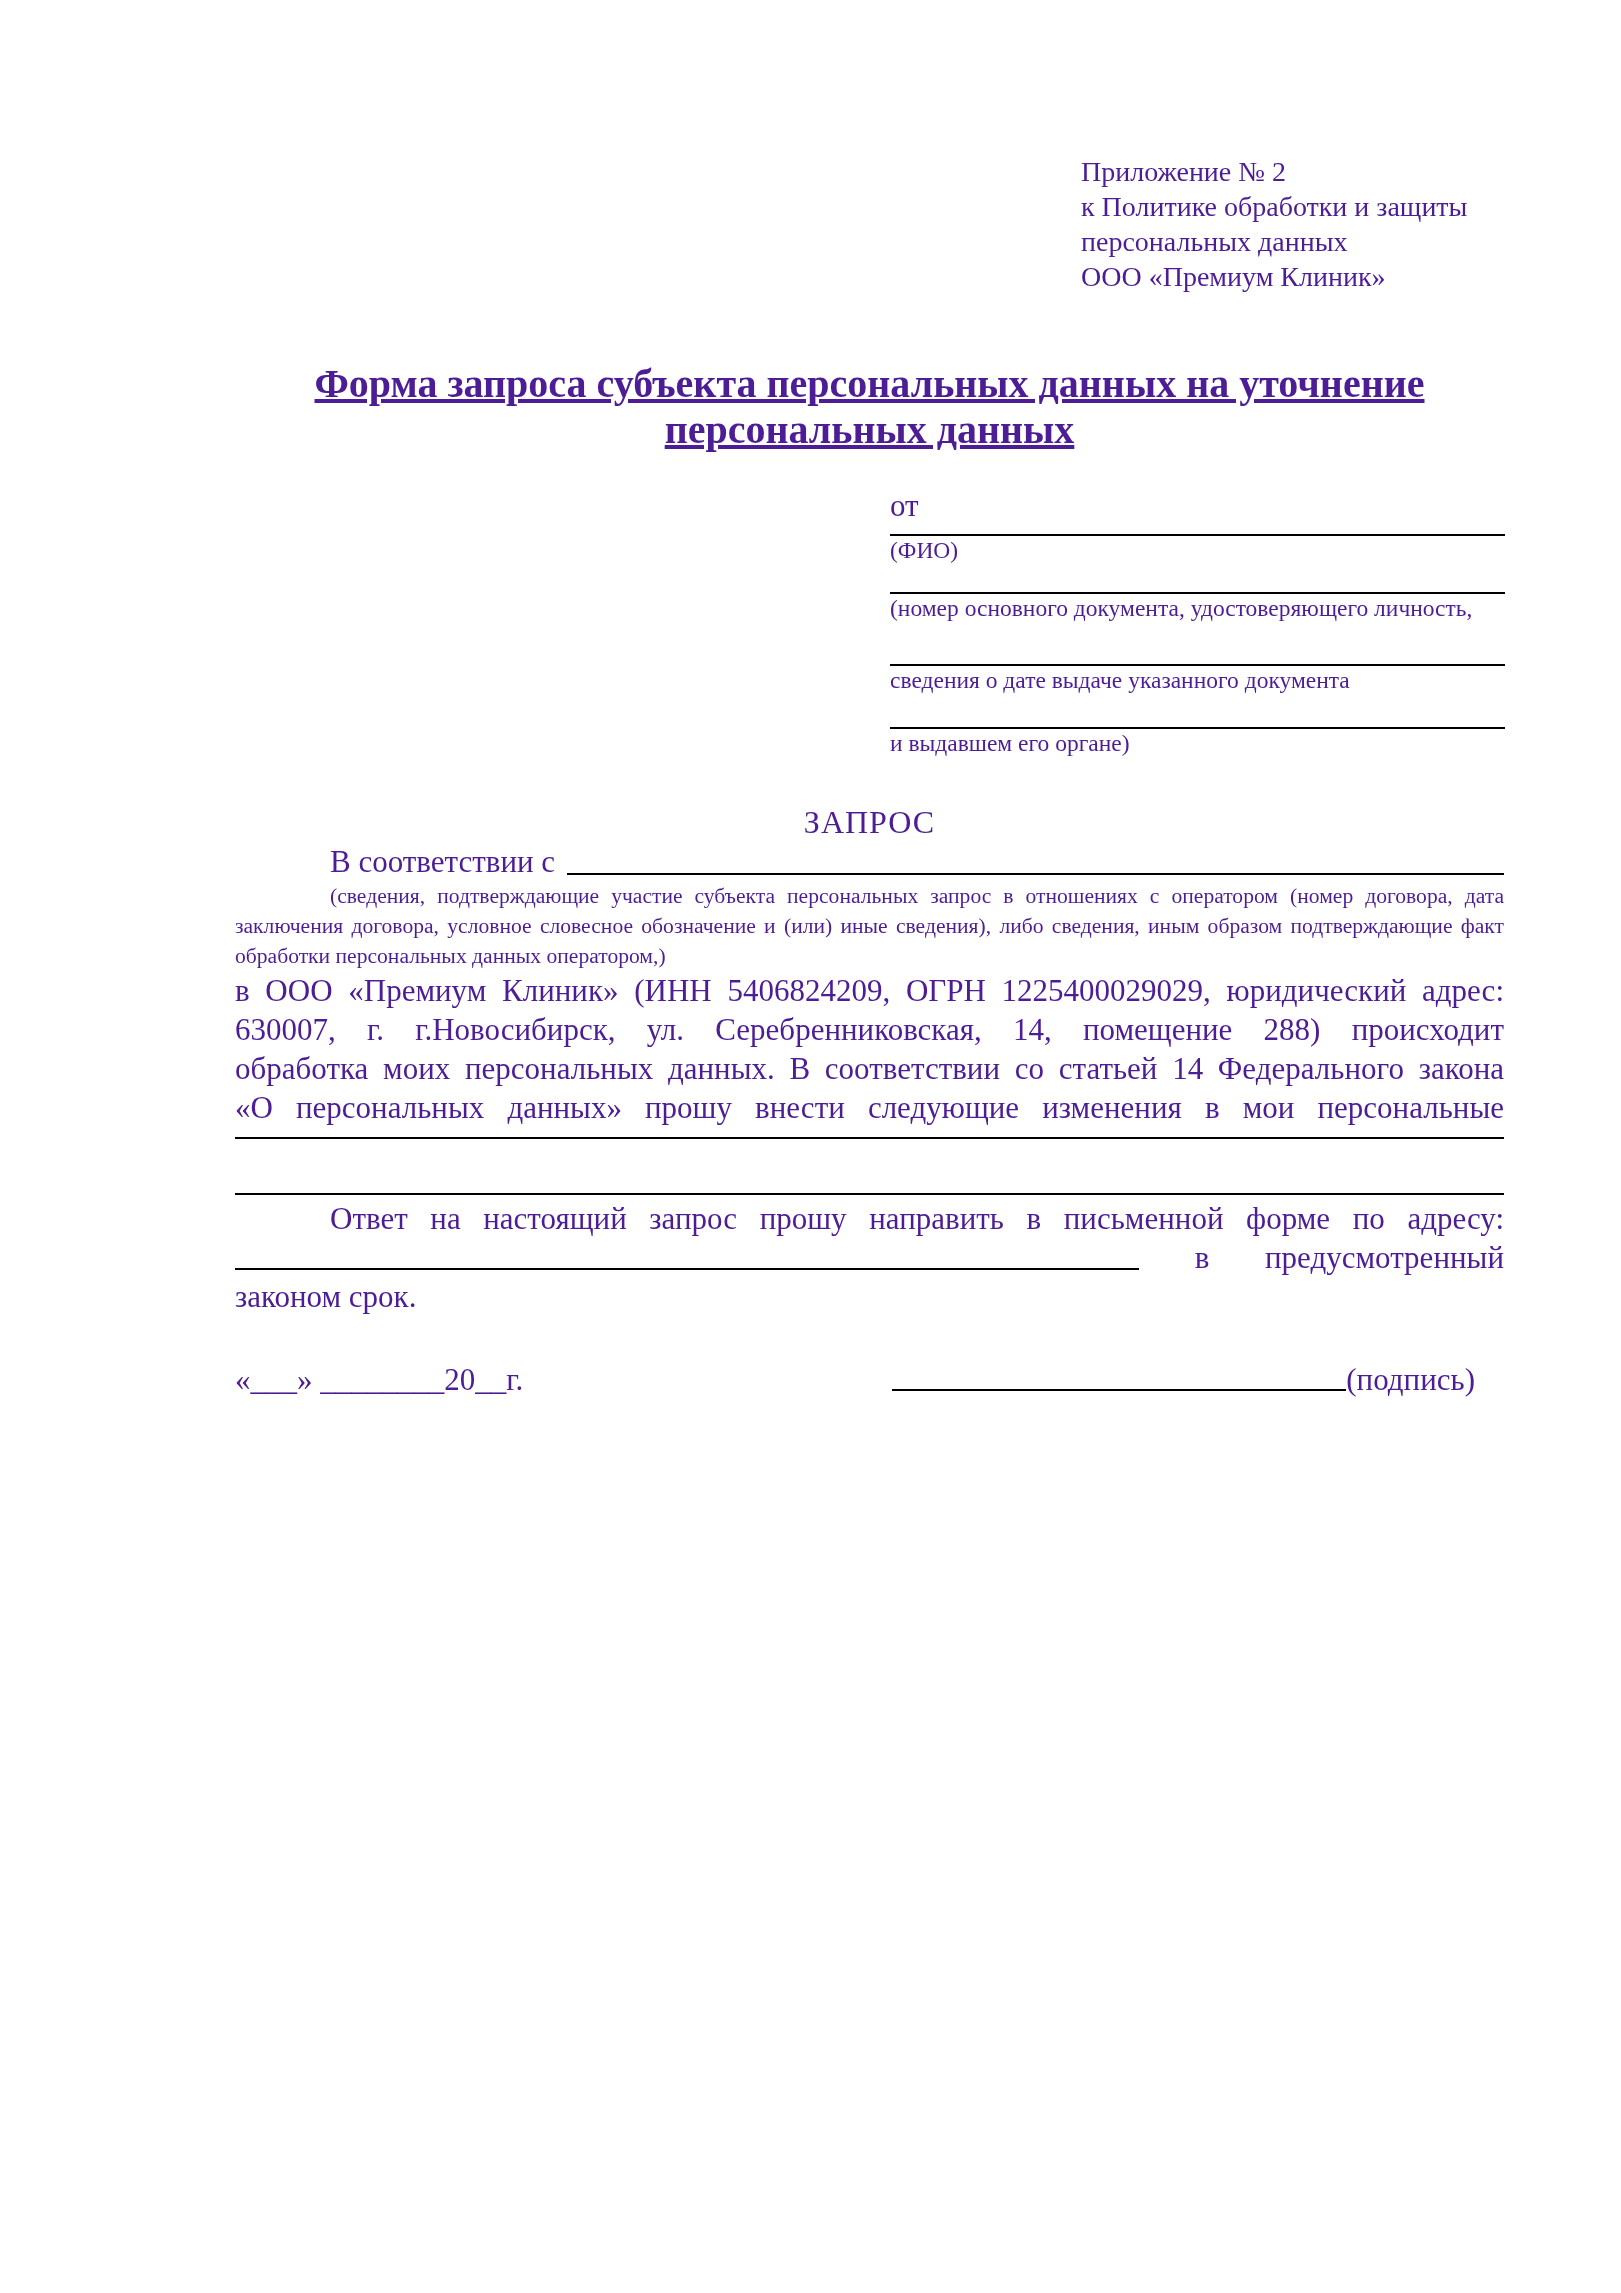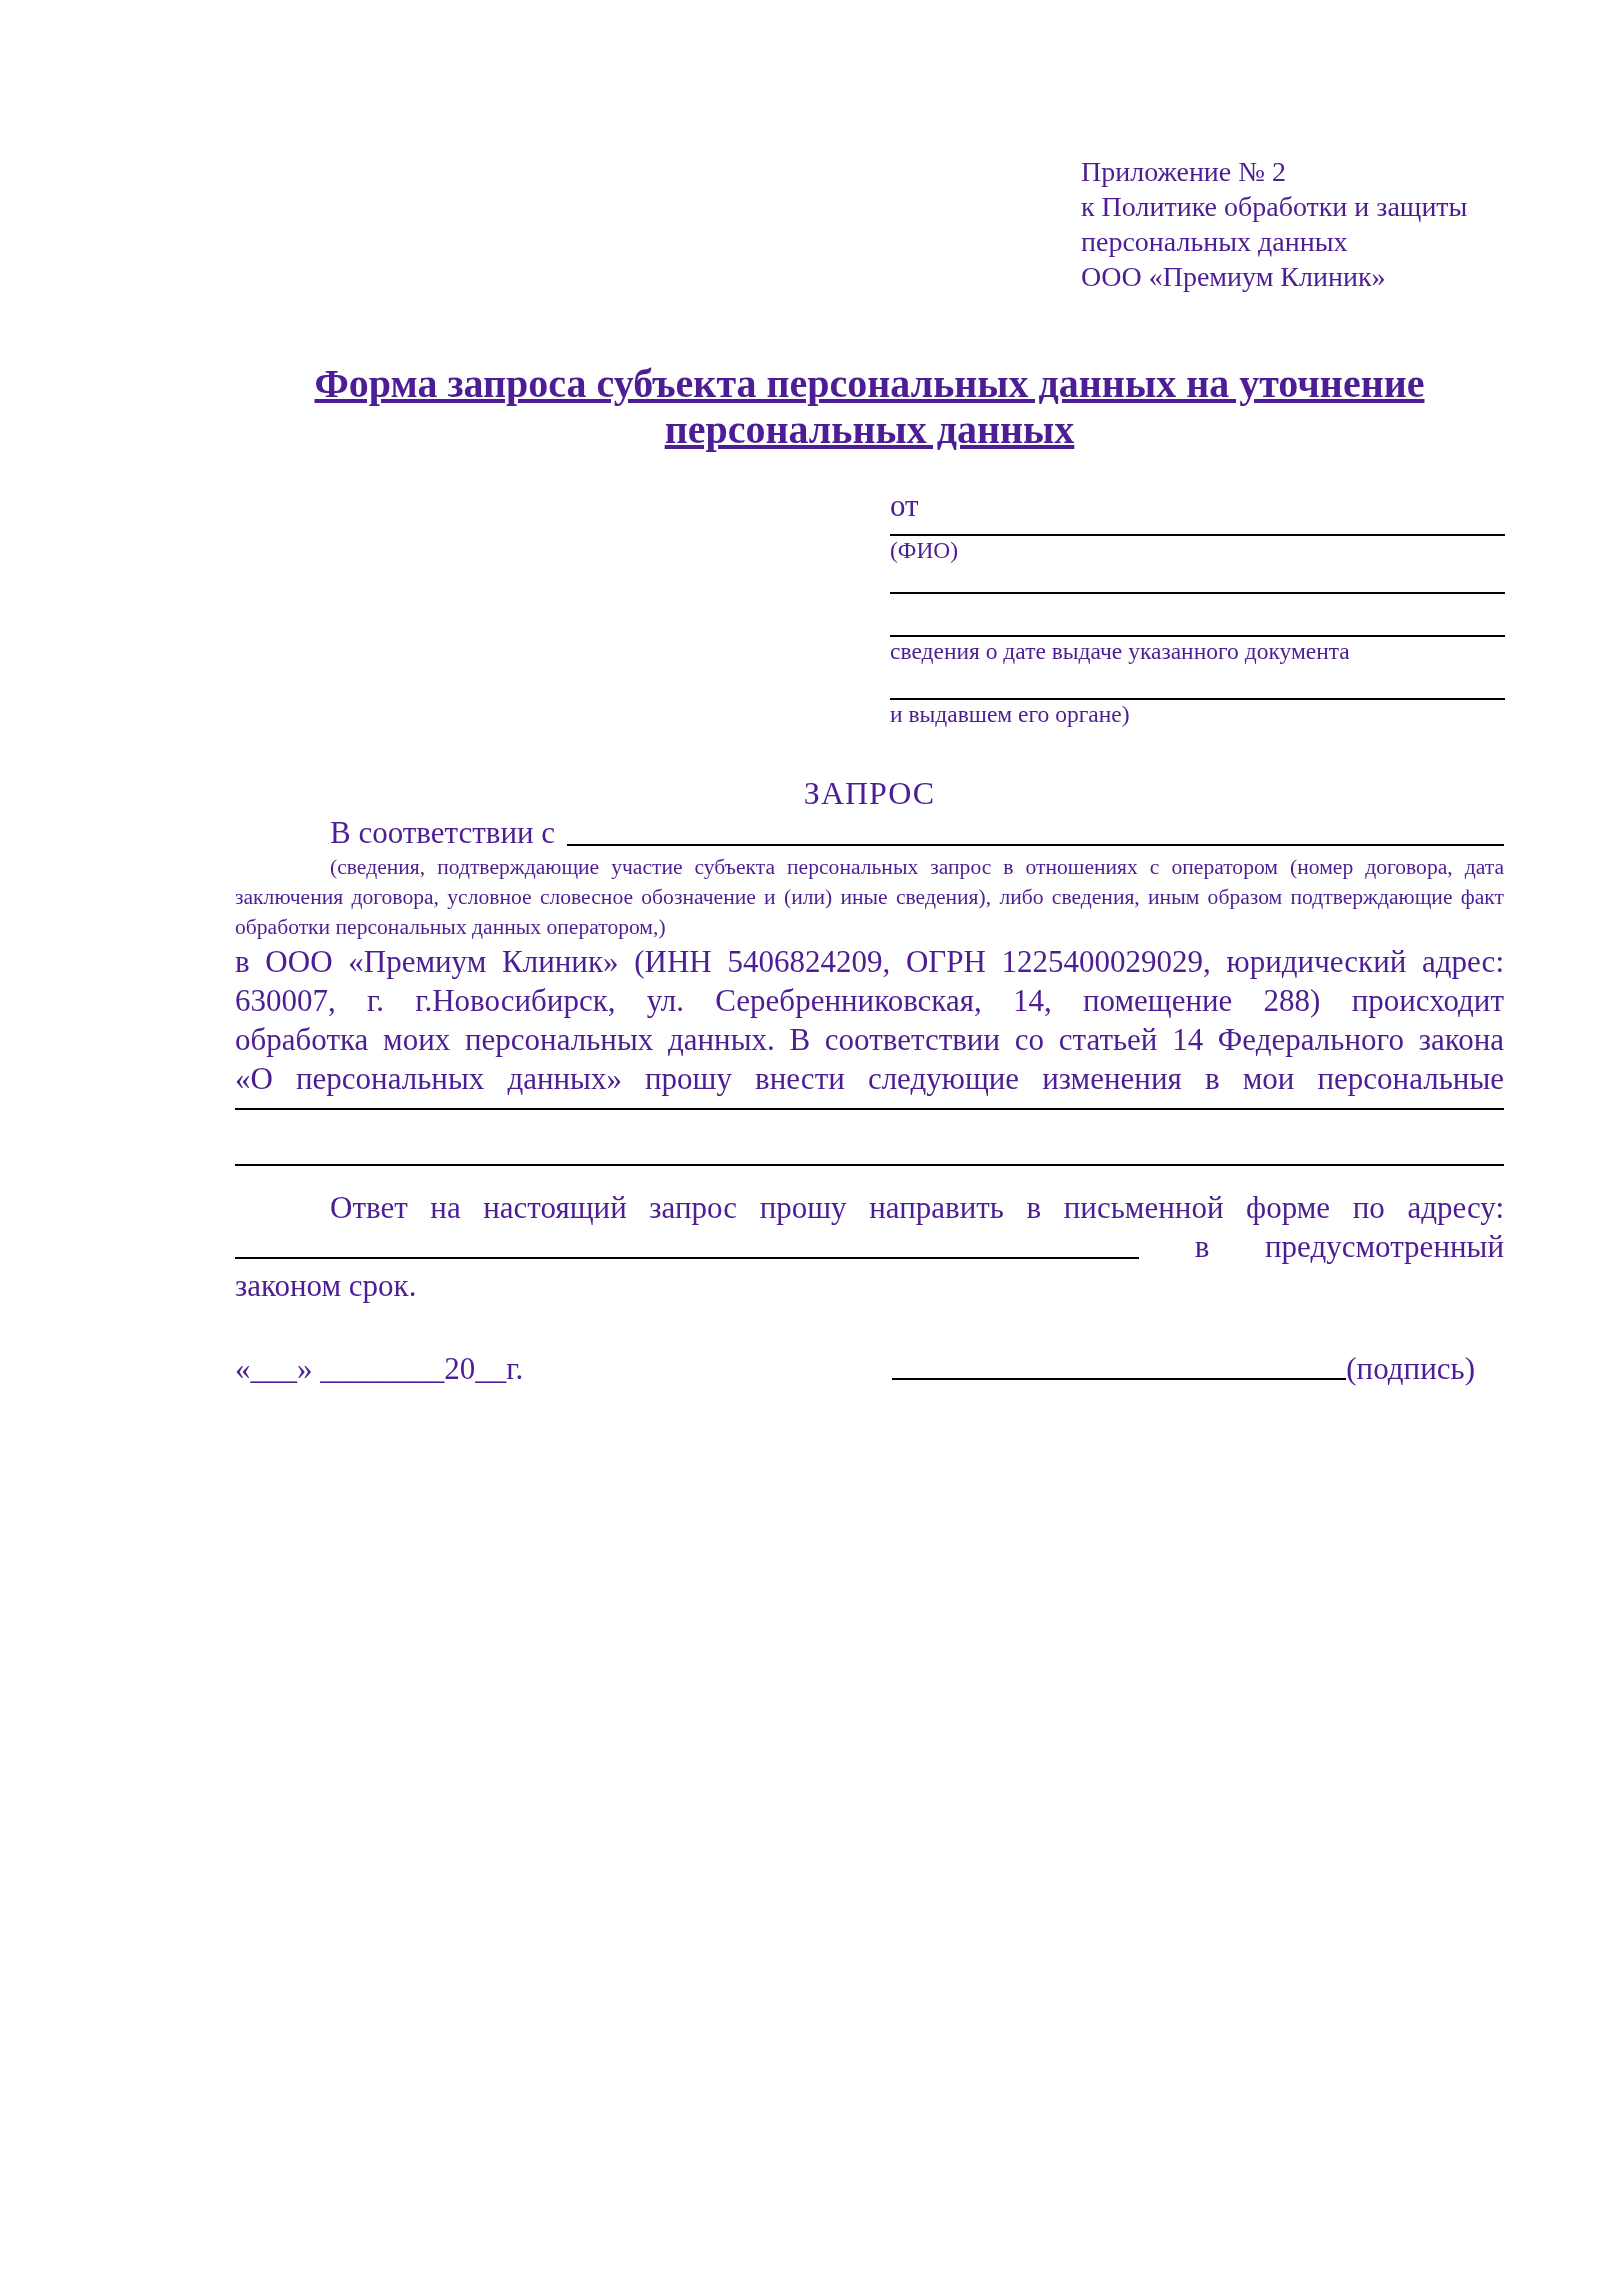--- a/index.html
+++ b/index.html
@@ -27,21 +27,21 @@
   .intro-row .indent{width:95px;flex:0 0 auto;}
   .intro-row .fill{flex:1;border-bottom:2.9px solid #000;margin:0 0 5.9px 11.8px;}
   
   .jline{white-space:nowrap;overflow:hidden;text-align:justify;text-align-last:justify;}
   .jline.last{text-align-last:left;}
   .jline.ind{padding-left:95px;}
   .fineprint .jline{font-size:21.6px;line-height:30px;}
   .bodypara .jline{font-size:31px;line-height:39px;}
   .blankA{margin-top:9.8px;}
   .blankB{margin-top:54px;}
-  .resp1{margin-top:22px;}
+  .resp1{margin-top:4px;}
   .resp2{display:flex;align-items:flex-end;line-height:39px;}
   .resp2 .line{width:904px;flex:0 0 auto;border-bottom:2.9px solid #000;margin-bottom:6.9px;}
   .resp2 .w1{margin-left:auto;}
   .resp2 .w2{margin-left:auto;}
   .resp3{line-height:39px;}
   
   .sigrow{margin-top:44px;display:flex;align-items:flex-end;line-height:39px;}
   .sig-group{margin-left:auto;margin-right:29px;display:flex;align-items:flex-end;}
   .sig-line{width:454px;border-bottom:2.9px solid #000;margin-bottom:7.8px;}
 </style>
@@ -62,20 +62,21 @@
     <div>персональных данных</div>
   </div>
 
   <div class="addressee">
     <div class="addr-line">от</div>
 
     <div class="blank f1"></div>
     <div class="caption">(ФИО)</div>
 
     <div class="blank f2"></div>
+    <div class="caption">(номер основного документа, удостоверяющего личность,</div>
 
     <div class="blank f3"></div>
     <div class="caption">сведения о дате выдаче указанного документа</div>
 
     <div class="blank f4"></div>
     <div class="caption">и выдавшем его органе)</div>
   </div>
 
   <div class="zapros">ЗАПРОС</div>
 

